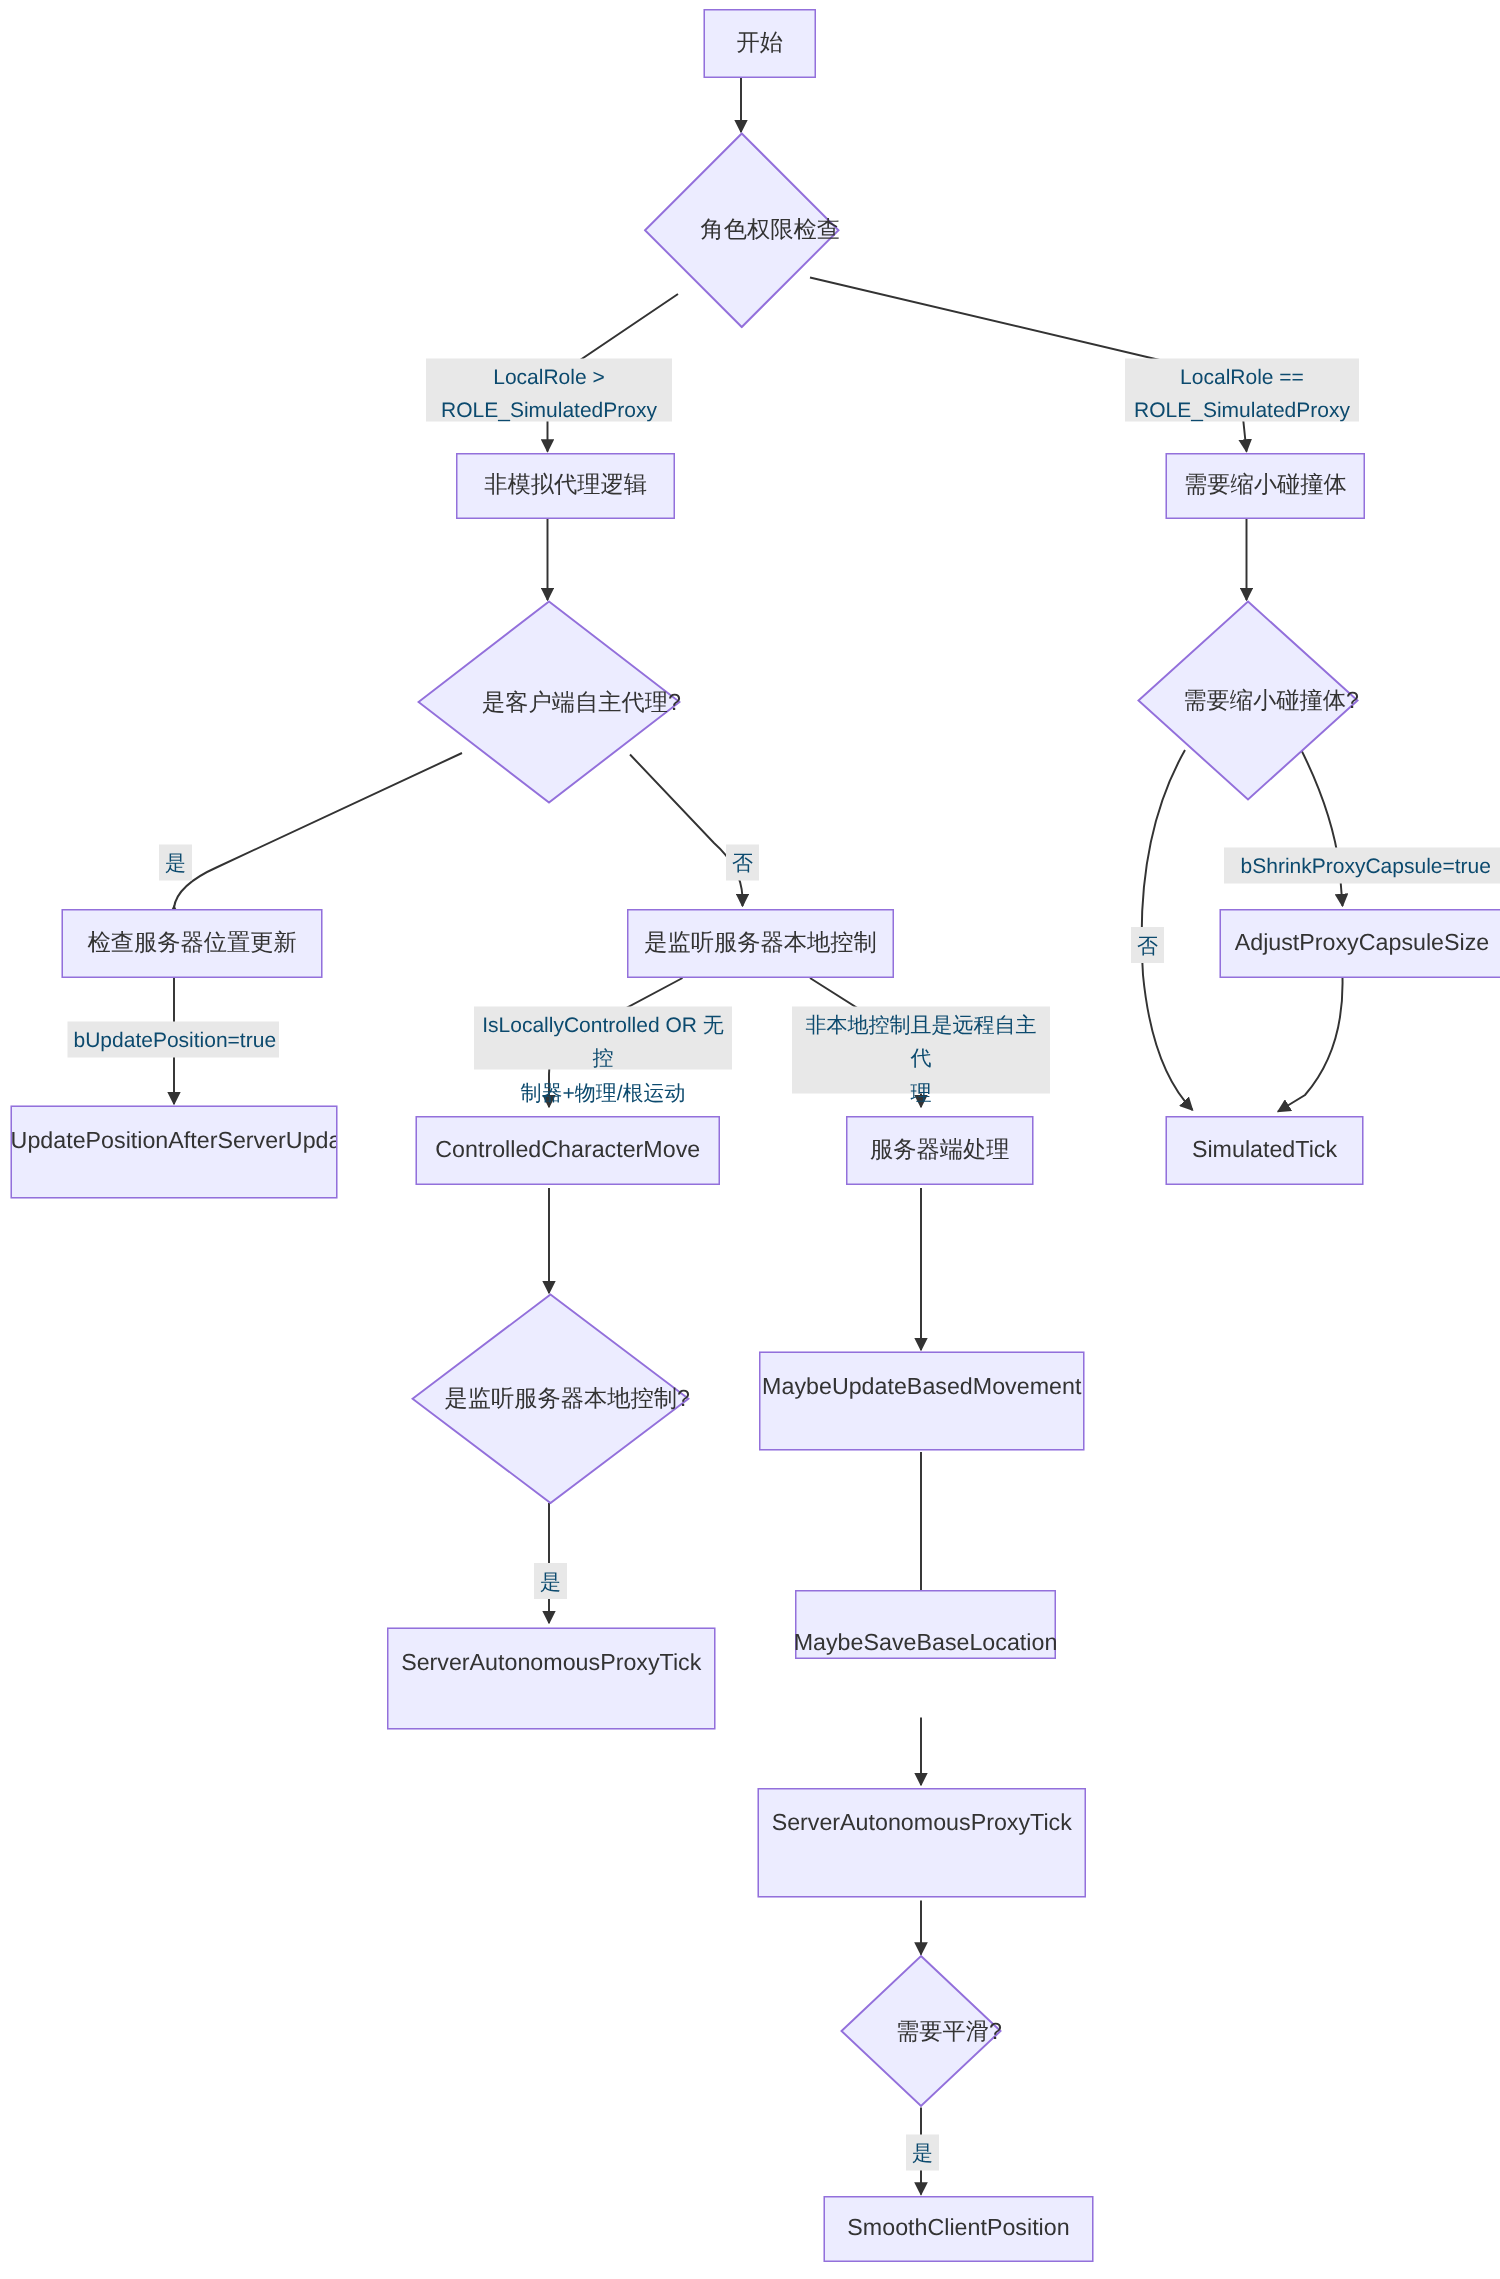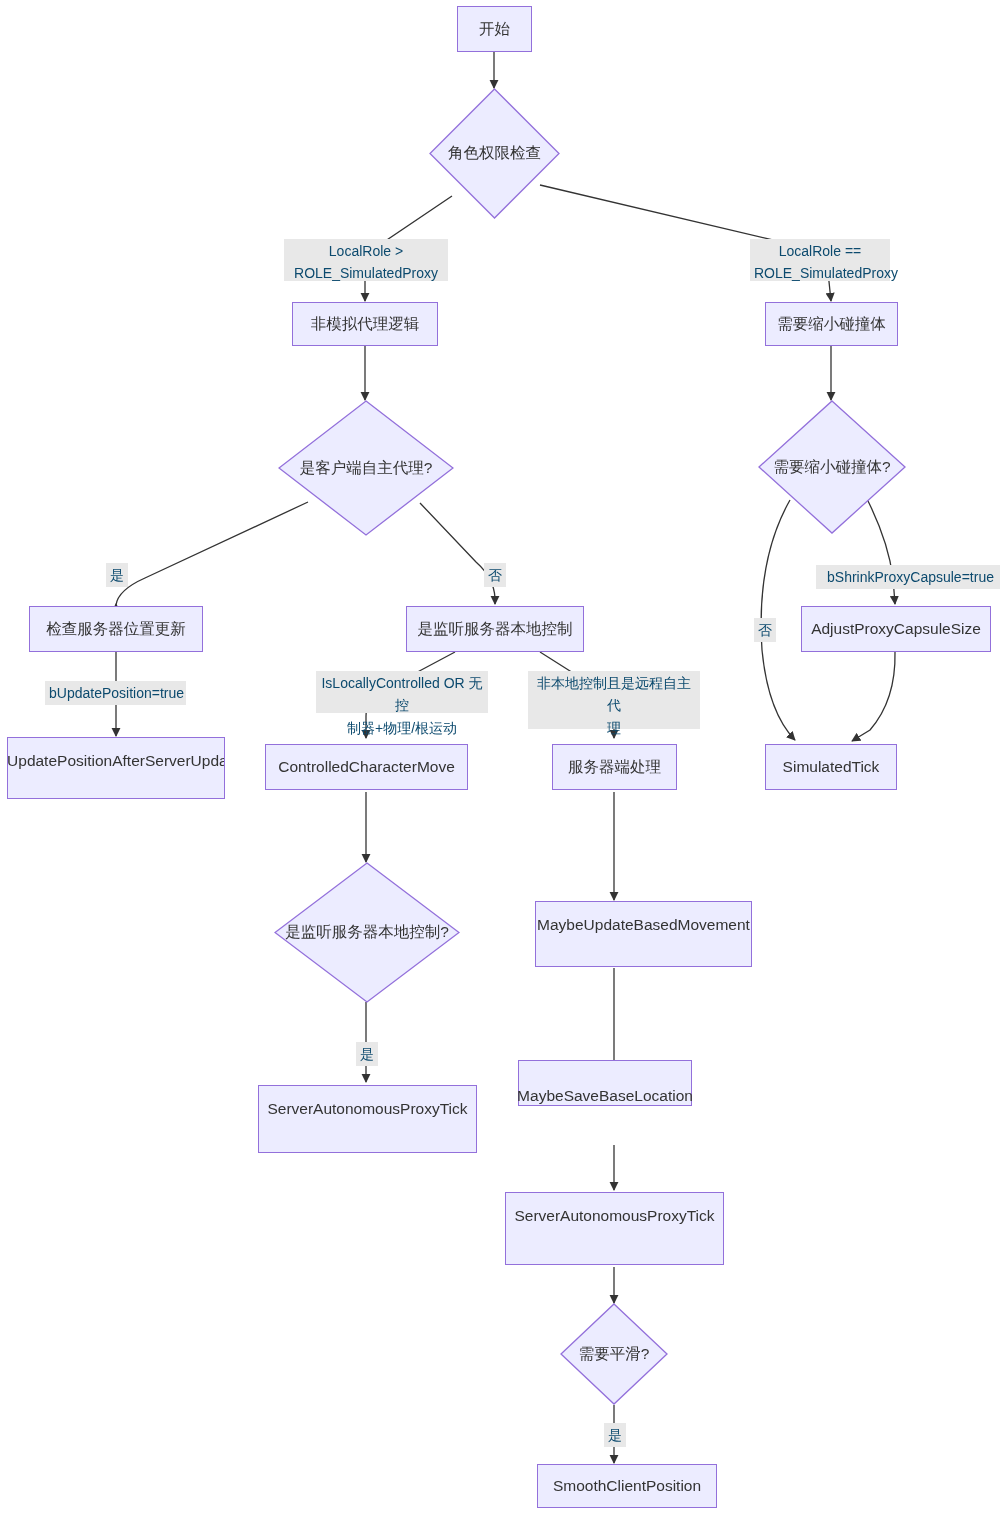--- a/index.html
+++ b/index.html
@@ -40,31 +40,31 @@
     line-height: 1.25;
     text-align: center;
     white-space: nowrap;
   }
   
   .rect {
     align-items: flex-start;
     justify-content: center;
     padding-top: 13px;
   }
-  .rect.mid { align-items: center; padding-top: 0; }
+  .rect.mid { align-items: center; padding-top: 0; margin-left: 12px; }
   .rect.clip { overflow: hidden; }
   .rect.clip .nlabel { position: relative; left: -12px; }
-  .rect.clip2 { overflow: hidden; margin-left: 29px; }
+  .rect.clip2 { overflow: hidden; }
 
   
   .diamond {
     position: absolute;
     display: flex;
     align-items: center;
-    justify-content: center;
+    justify-content: flex-end;
     background: transparent;
     border: none;
   }
   .diamond .dshape {
     position: absolute;
     left: 0; top: 0;
     width: 100%; height: 100%;
   }
   .diamond .nlabel {
     position: relative;
@@ -152,21 +152,21 @@
   <div class="diamond" style="left:429px; top:88px; width:131px; height:131px;">
     <svg class="dshape" viewBox="0 0 131 131" preserveAspectRatio="none">
       <polygon points="65.5,1 130,65.5 65.5,130 1,65.5" fill="#ececff" stroke="#9370db" stroke-width="1.3"></polygon>
     </svg>
     <span class="nlabel">角色权限检查</span>
   </div>
 
   <div class="elabel" style="left:284px; top:239px; width:164px; height:42px;">LocalRole &gt;
 ROLE_SimulatedProxy</div>
 
-  <div class="elabel" style="left:750px; top:239px; width:140px; height:42px;">LocalRole ==
+  <div class="elabel" style="left:750px; top:239px; width:156px; height:42px;">LocalRole ==
 ROLE_SimulatedProxy</div>
 
   <div class="node rect mid" style="left:292px; top:302px; width:146px; height:44px;">
     <span class="nlabel">非模拟代理逻辑</span>
   </div>
 
   <div class="node rect mid" style="left:765px; top:302px; width:133px; height:44px;">
     <span class="nlabel">需要缩小碰撞体</span>
   </div>
 

